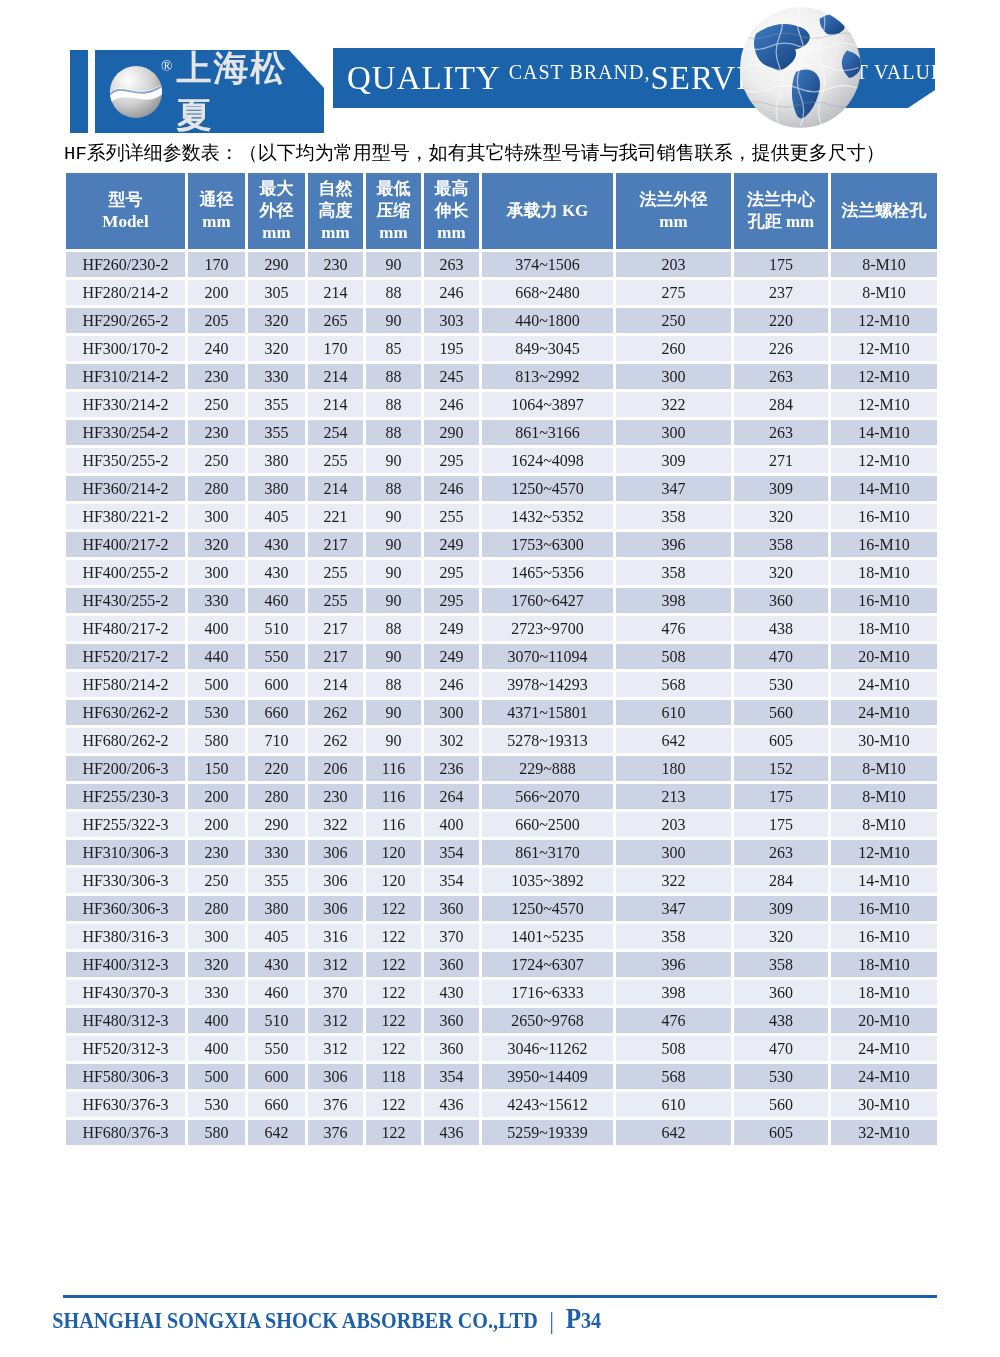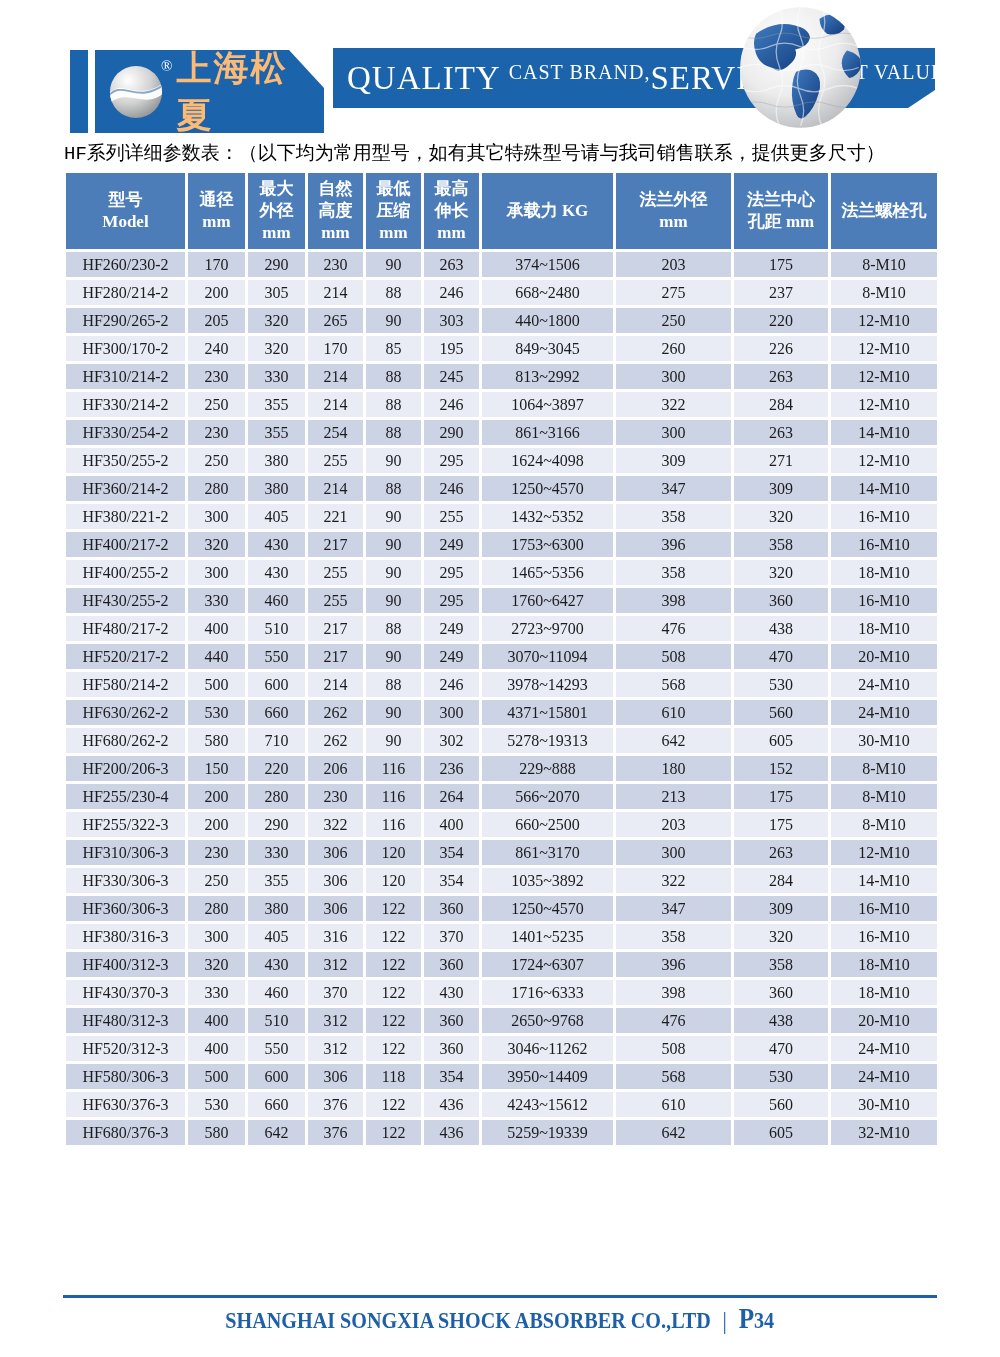--- a/index.html
+++ b/index.html
@@ -9,21 +9,21 @@
   
   .side-bar{position:absolute;left:70px;top:50px;width:18px;height:83px;
             background:var(--brand-blue,#1b63ab);}
   .logo-block{position:absolute;left:95px;top:50px;width:229px;height:83px;
               background:var(--brand-blue,#1b63ab);
               clip-path:polygon(0 0,194px 0,229px 38px,229px 83px,0 83px);
               display:flex;align-items:center;padding-left:12px;box-sizing:border-box;}
   .logo-sphere{width:58px;height:58px;flex:0 0 auto;}
   .reg-mark{color:#ffffff;font-size:15px;font-family:"Liberation Serif",serif;
             align-self:flex-start;margin:8px 2px 0 -4px;}
-  .brand-name{color:#fdba74;font-size:35px;font-weight:bold;letter-spacing:2px;
+  .brand-name{color:#e5e5e5;font-size:35px;font-weight:bold;letter-spacing:2px;
               font-family:"Liberation Sans",sans-serif;margin-left:2px;}
   .tagline-band{position:absolute;left:333px;top:48px;width:602px;height:60px;
                 background:var(--brand-blue,#1b63ab);
                 clip-path:polygon(0 0,602px 0,602px 42px,545px 80px,0 80px);
                 display:flex;align-items:center;padding-left:14px;box-sizing:border-box;
                 color:#ffffff;white-space:nowrap;}
   .tag-big{font-size:33px;letter-spacing:1px;}
   .tag-small{font-size:20px;letter-spacing:1px;margin:4px 0 16px 8px;}
   .globe{position:absolute;left:737px;top:4px;width:127px;height:127px;z-index:3;}
 
@@ -50,21 +50,21 @@
                  font-family:"Liberation Serif","Liberation Sans",sans-serif;line-height:1.3;}
   .spec-table td{border:3px solid #ffffff;height:25px;padding:0;text-align:center;
                  vertical-align:middle;font-size:16px;color:#1c1c1e;
                  font-family:"Liberation Serif",serif;}
   tr.row-dark td{background:var(--row-dark,#ccd3e4);}
   tr.row-light td{background:var(--row-light,#e9ecf4);}
 
   
   .footer-rule{position:absolute;left:63px;width:874px;top:1295px;height:3px;
                background:var(--footer-blue,#1d5fa8);}
-  .footer-text{position:absolute;top:1301px;left:0;width:1000px;text-align:center;
+  .footer-text{position:absolute;top:1301px;left:0;width:1000px;
                color:var(--footer-blue,#1d5fa8);font-weight:bold;}
   .footer-inner{display:inline-block;transform:scaleX(0.84);transform-origin:center;
                 white-space:nowrap;font-size:24px;font-family:"Liberation Serif",serif;}
   .footer-divider{font-weight:normal;padding:0 8px;font-size:26px;position:relative;top:1px;}
   .page-num{display:inline-block;}
   .page-num::first-letter{font-size:30px;}
 </style>
 </head>
 <body>
 
@@ -423,21 +423,21 @@
           <td>220</td>
           <td>206</td>
           <td>116</td>
           <td>236</td>
           <td>229~888</td>
           <td>180</td>
           <td>152</td>
           <td>8-M10</td>
         </tr>
         <tr class="row-dark">
-          <td>HF255/230-4</td>
+          <td>HF255/230-3</td>
           <td>200</td>
           <td>280</td>
           <td>230</td>
           <td>116</td>
           <td>264</td>
           <td>566~2070</td>
           <td>213</td>
           <td>175</td>
           <td>8-M10</td>
         </tr>

